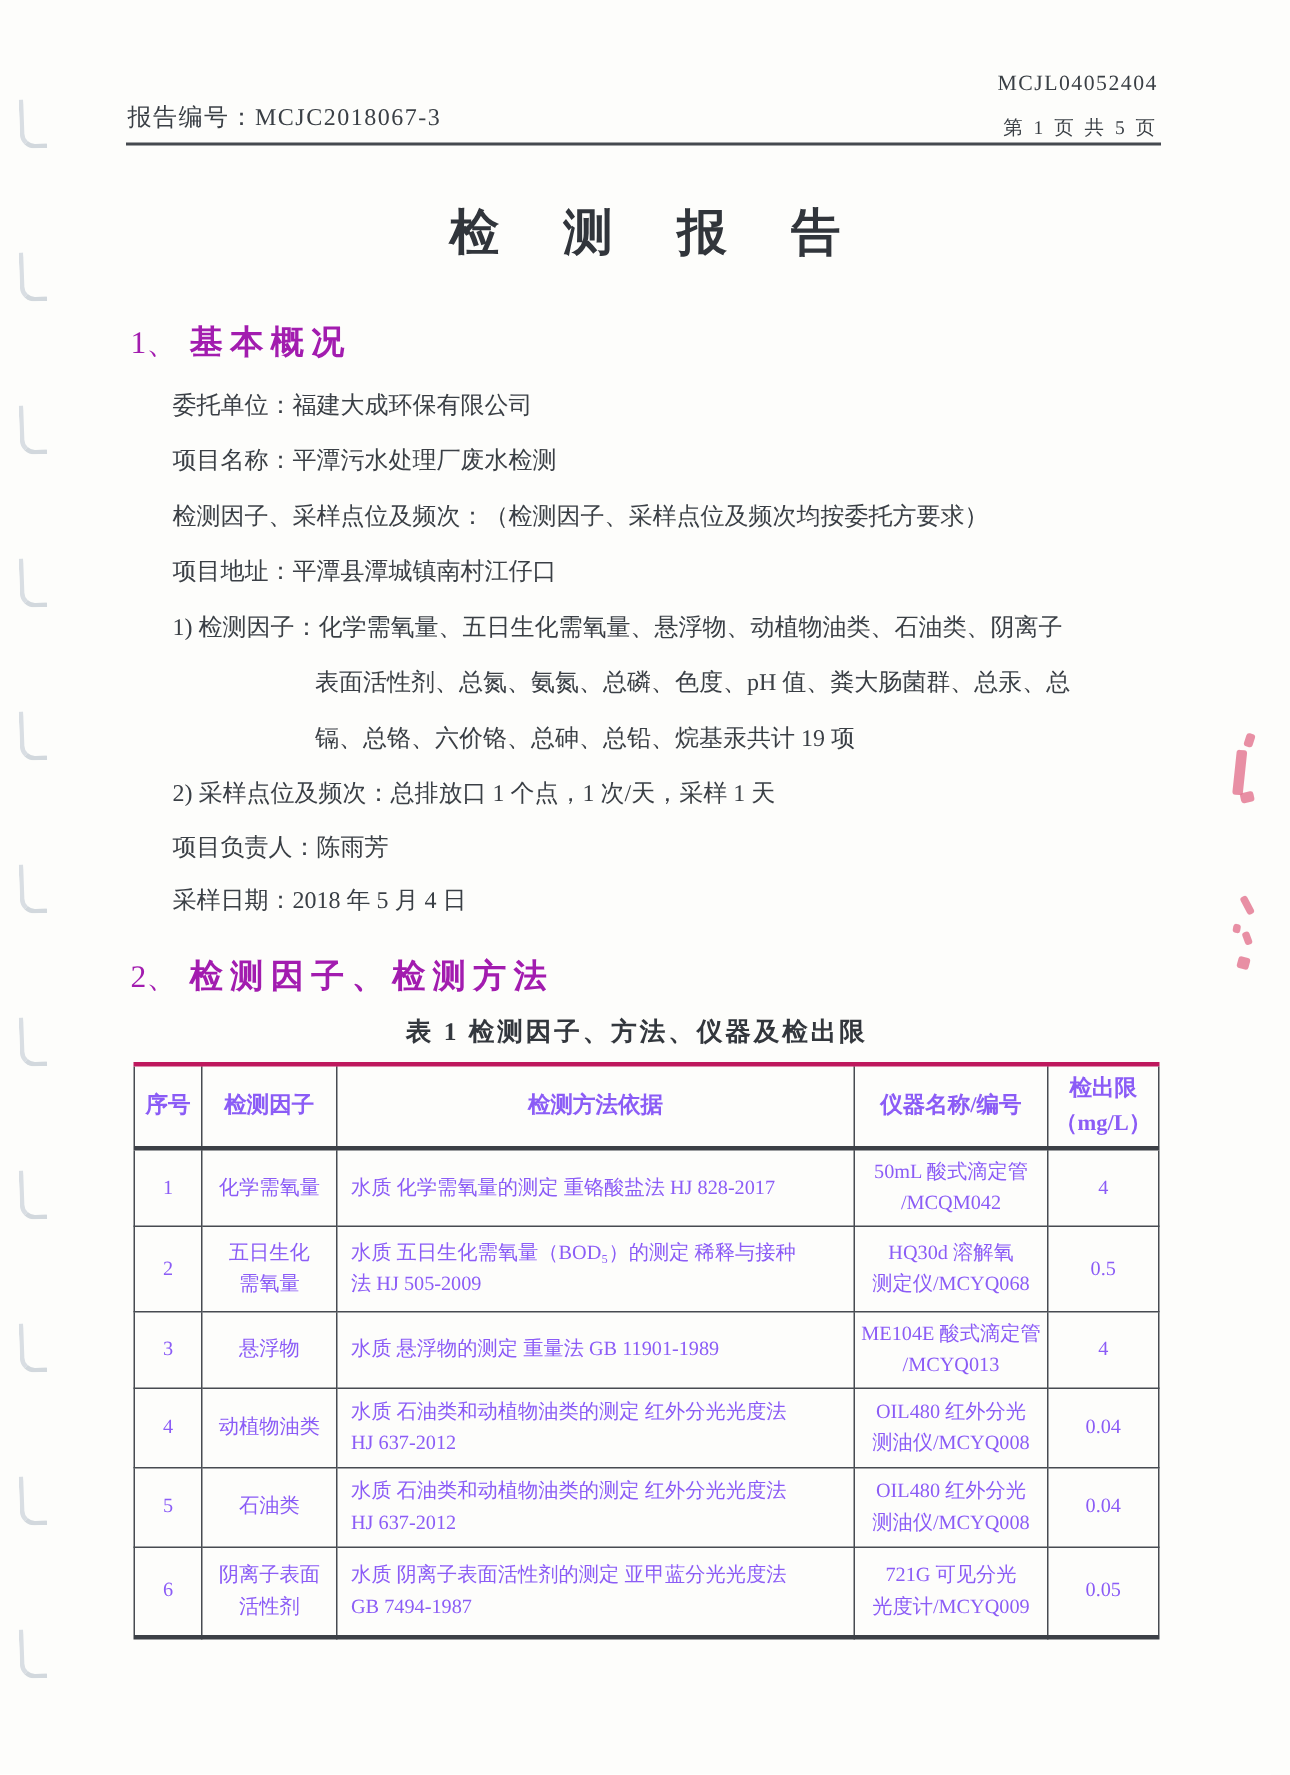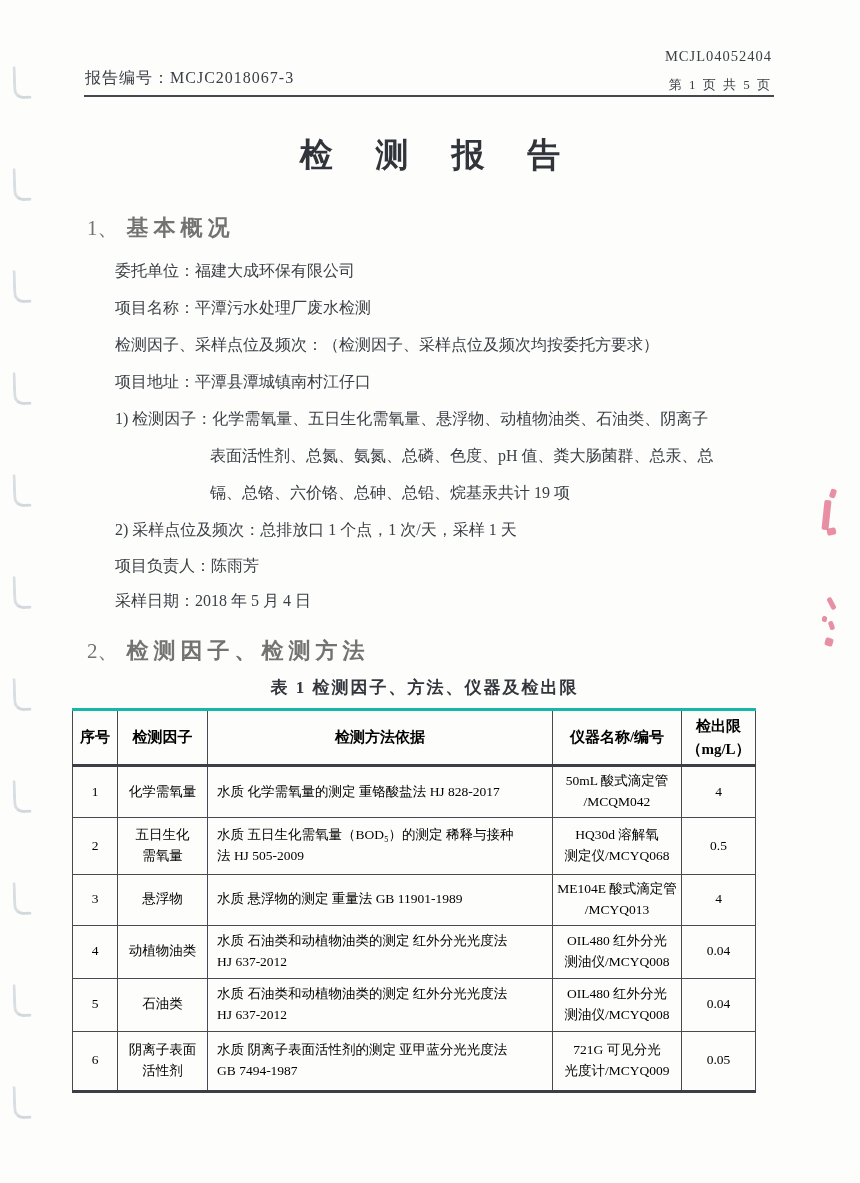--- a/index.html
+++ b/index.html
@@ -21,40 +21,40 @@
   .hdr-right1{ position:absolute; right:88px; top:48px; font-size:14.5px; letter-spacing:1px; }
   .hdr-right2{ position:absolute; right:88px; top:76px; font-size:13px; letter-spacing:2px; }
   .hdr-rule  { position:absolute; left:84px; right:86px; top:95px; height:2px; background:#45494f; }
   
   .doc-title {
     position:absolute; top:133px; left:0; width:100%;
     text-align:center; font-size:33px; font-weight:bold; color:#31353b;
     letter-spacing:1.3em; padding-left:1.3em; box-sizing:border-box; white-space:nowrap;
   }
   
-  .sec-heading { position:absolute; left:87px; font-size:22px; font-weight:bold; color:#737373; white-space:nowrap; }
+  .sec-heading { position:absolute; left:87px; font-size:22px; font-weight:bold; color:#a21caf; white-space:nowrap; }
   .sec-heading .num { font-weight:normal; font-size:21px; margin-right:8px; }
   .sec1 { top:213px; }
   .sec2 { top:636px; }
   .sec-heading .txt { letter-spacing:5px; }
   
   .content { position:absolute; left:115px; top:252px; width:665px; font-size:16px; }
   .content p { margin:0; line-height:37px; white-space:pre-line; }
   .content p.tight { line-height:35px; }
   .list-item { margin:0; line-height:33.5px; padding-left:95px; text-indent:-95px; white-space:pre-line; }
   
   .table-title {
     position:absolute; left:83px; top:676px; width:683px;
     text-align:center; font-size:17px; font-weight:bold; letter-spacing:2px; color:#33373d;
   }
   .method-table {
-    position:absolute; left:72px; top:708px; width:683px;
+    position:absolute; left:89px; top:708px; width:683px;
     border-collapse:collapse; table-layout:fixed;
-    border-top:3px solid #14b8a6; border-bottom:3px solid #3c4046;
-    font-size:13.5px; color:#000000;
+    border-top:3px solid #be185d; border-bottom:3px solid #3c4046;
+    font-size:13.5px; color:#8b5cf6;
   }
   .method-table th, .method-table td {
     border:1px solid #474b51; vertical-align:middle;
     white-space:pre-line; line-height:1.55; padding:4px 4px;
   }
   .method-table thead tr { border-bottom:3px solid #3c4046; height:50px; }
   .method-table th { font-size:15px; font-weight:bold; text-align:center; line-height:1.5; }
   .method-table td { text-align:center; }
   .method-table td.method { text-align:left; padding-left:9px; padding-right:5px; }
   .method-table tbody tr:nth-child(1){ height:52px; }

